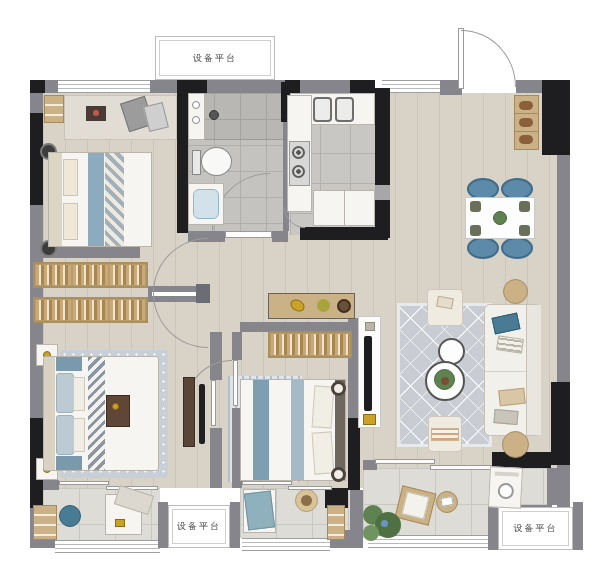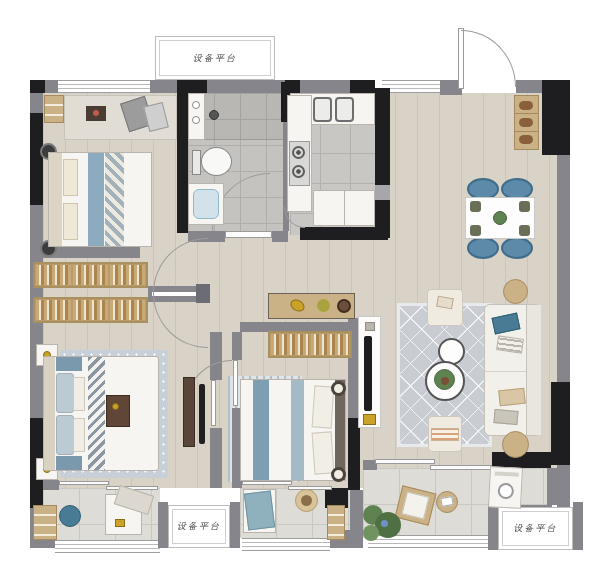--- a/index.html
+++ b/index.html
@@ -38,21 +38,21 @@
   .circ{border-radius:50%;}
   .zig{background:repeating-linear-gradient(135deg,#8b97a3 0 3px,#f2f1ee 3px 7px);}
   .check{background:repeating-linear-gradient(45deg,#a3b1ba 0 4px,#ece9e0 4px 8px);}
   .stripe-warm{background:repeating-linear-gradient(0deg,#d9a27a 0 2px,#f6f1e7 2px 5px);}
   .teal{background:#497c94;border:1px solid #2f5d73;}
   .chair-blue{background:#5c8aa8;border:2px solid #3e6c8a;border-radius:50%;}
   .burner{border:2px solid #5c5c5c;border-radius:50%;background:radial-gradient(#555 2px,#d8d8d6 2.5px);}
   .shoe{background:#8a5f3c;border-radius:40%/60%;}
   .green{background:#5f8350;border-radius:50%;}
   .platform{background:#fff;border:1px solid #bcbcbc;box-shadow:inset 0 0 0 3px #fff,inset 0 0 0 4px #cfcfcf;}
-  .plabel{font-size:9px;color:#4a4a4a;letter-spacing:2px;display:flex;align-items:center;justify-content:center;width:100%;height:100%;font-style:italic;}
+  .plabel{font-size:9px;color:#4a4a4a;letter-spacing:2px;display:flex;align-items:center;justify-content:center;width:100%;height:100%;}
   .gold{background:#c9a227;border:1px solid #8a6d14;}
 </style>
 </head>
 <body>
 
 <div id="plan">
 
   <div class="a floor-wood" style="left:43px;top:93px;width:514px;height:395px;"></div>
   <div class="a floor-bath" style="left:188px;top:93px;width:95px;height:140px;"></div>
   <div class="a floor-kit" style="left:290px;top:93px;width:85px;height:142px;"></div>

